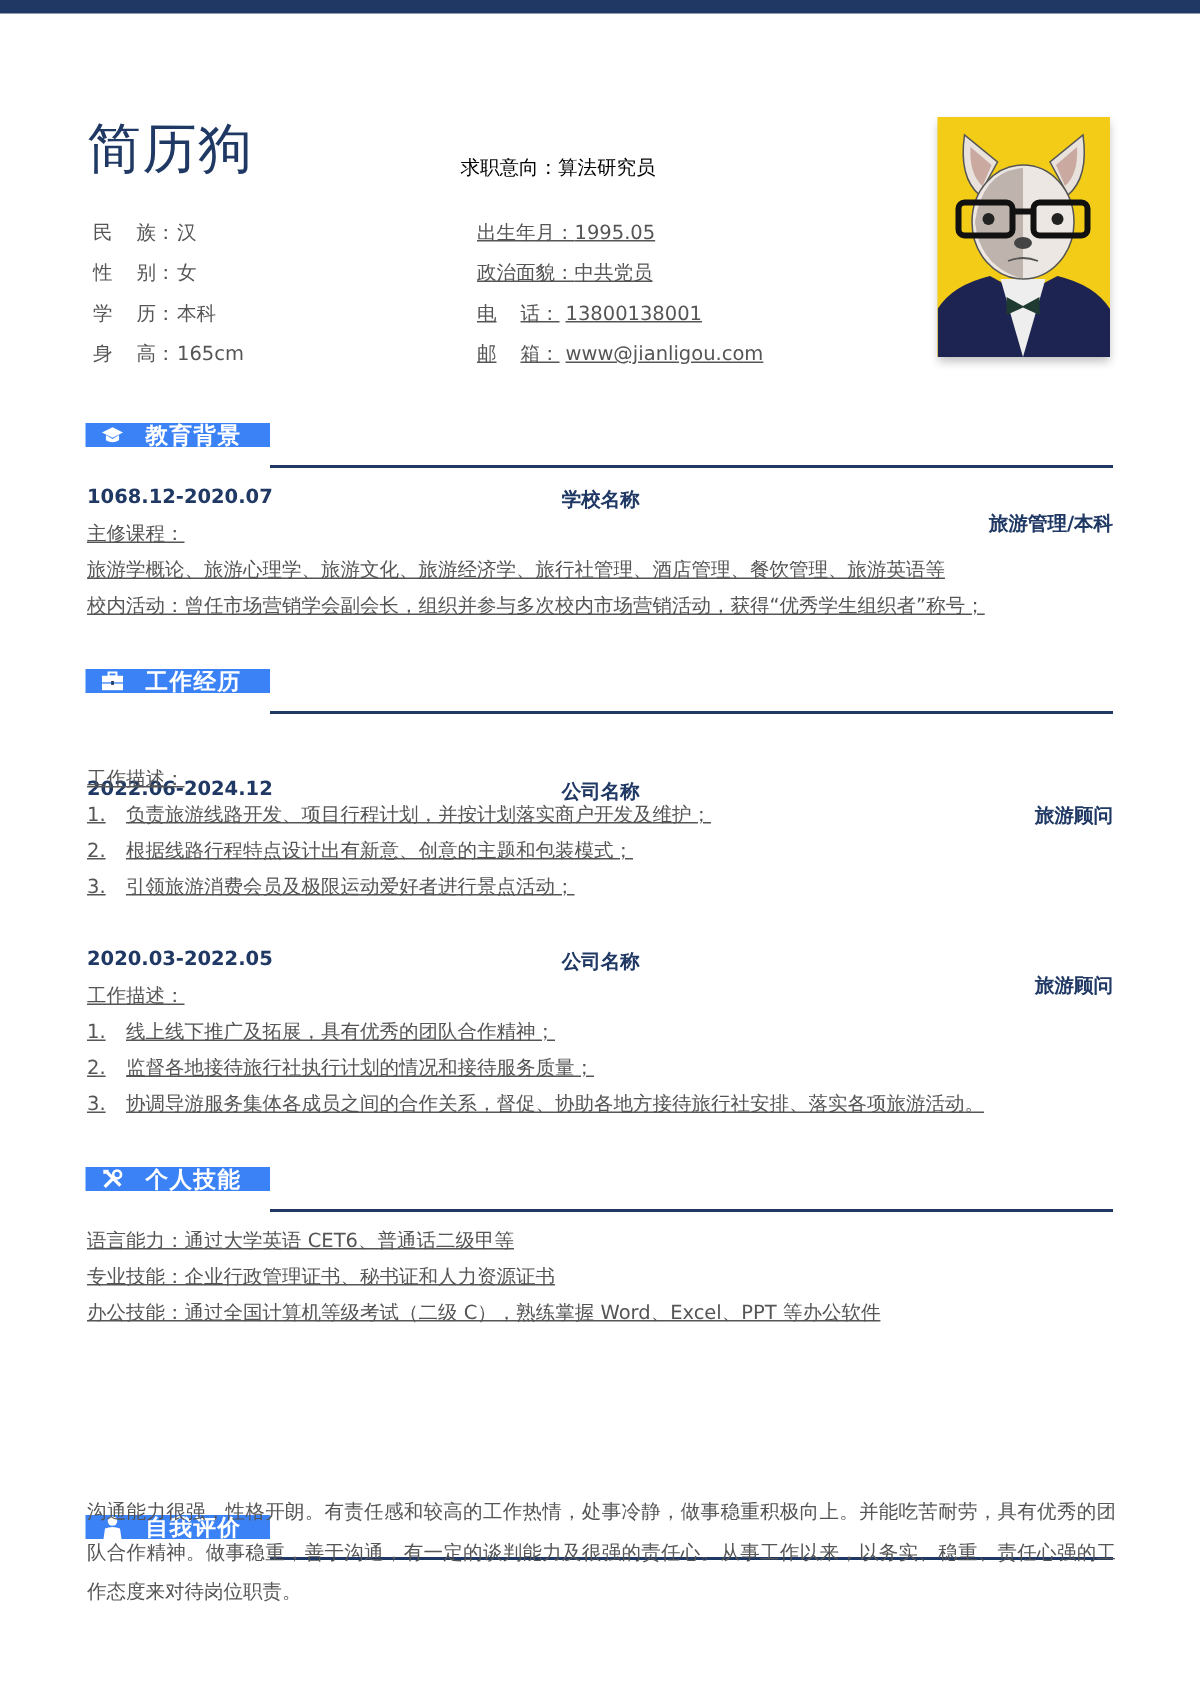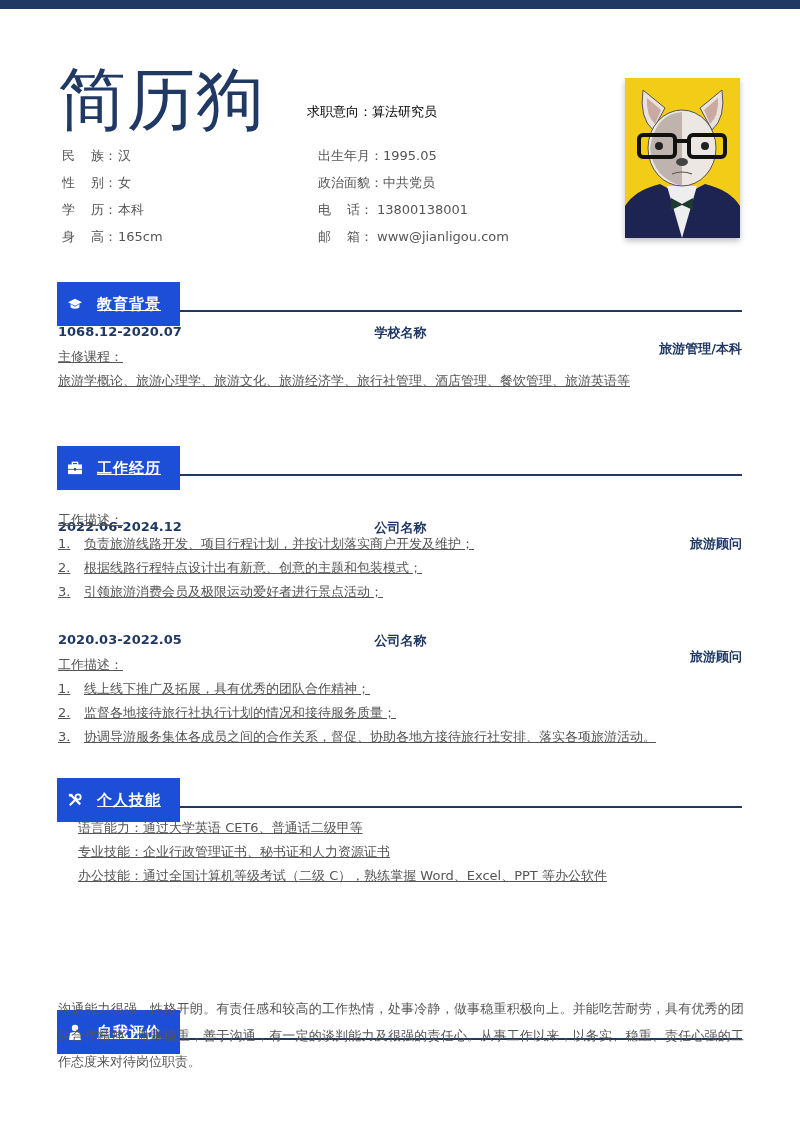--- a/index.html
+++ b/index.html
@@ -1,33 +1,33 @@
 <!DOCTYPE html>
 <html><head>
 <meta charset="utf-8">
 <style>
   html, body { margin: 0; padding: 0; }
   body {
     width: 800px; height: 1131px; background: #ffffff; position: relative; overflow: hidden;
     font-family: "DejaVu Sans", "Liberation Sans", sans-serif; color: #444;
   }
   .topbar { position: absolute; left: 0; top: 0; width: 800px; height: 9px; background: #1f3864; }
-  .name { position: absolute; left: 58px; top: 68px; font-size: 68px; color: #1f3864; letter-spacing: 1px; line-height: 64px; }
+  .name { position: absolute; left: 58px; top: 68px; font-size: 36px; color: #1f3864; letter-spacing: 1px; line-height: 64px; }
   .intent { position: absolute; left: 307px; top: 103px; font-size: 13px; color: #000000; }
   .info { position: absolute; font-size: 13px; color: #555; line-height: 27px; }
   .info .row { display: flex; white-space: nowrap; }
   .info .k1 { width: 29px; }
   .info .k2 { width: 27px; }
   .info.left { left: 62px; top: 142px; }
-  .info.right { left: 318px; top: 142px; }
+  .info.right { left: 318px; top: 142px; text-decoration: underline; }
   .info.right .k1 { width: 29px; }
   .info.right .k2 { width: 30px; }
   .photo { position: absolute; left: 625px; top: 78px; width: 115px; height: 160px; background: #f2cc16; box-shadow: 0 3px 6px rgba(0,0,0,0.25); overflow: hidden; }
   .section-head { position: absolute; left: 57px; width: 685px; height: 31px; }
-  .section-head .box { position: absolute; left: 0; top: 0; width: 123px; height: 44px; background: #1d4ed8; color: #fff; display: flex; align-items: center; text-decoration: underline; }
+  .section-head .box { position: absolute; left: 0; top: 0; width: 123px; height: 16px; background: #3b82f6; color: #fff; display: flex; align-items: center; }
   .section-head .box .ico { width: 14px; height: 14px; margin-left: 11px; margin-right: 15px; display: flex; align-items: center; justify-content: center; }
   .section-head .box .title { font-size: 15px; font-weight: bold; letter-spacing: 1px; }
   .section-head .line { position: absolute; left: 123px; right: 0; top: 28px; height: 2px; background: #1f3864; }
   .entry-head { position: absolute; left: 58px; width: 684px; height: 20px; font-size: 13px; font-weight: bold; color: #1f3864; }
   .entry-head .l { position: absolute; left: 0; top: 0; }
   .entry-head .c { position: absolute; left: 1px; right: 0; text-align: center; top: 0; font-family: Liberation Mono, monospace; }
   .entry-head .r { position: absolute; right: 0; top: 16px; }
   .text { position: absolute; left: 58px; font-size: 13px; color: #555; line-height: 24px; width: 690px; white-space: nowrap; text-decoration: underline; }
   .text .li { display: flex; }
   .text .num { width: 26px; }
@@ -126,20 +126,21 @@
 </div>
 
 <div class="entry-head" style="top:324px;">
   <span class="l">1068.12-2020.07</span>
   <span class="c">学校名称</span>
   <span class="r">旅游管理/本科</span>
 </div>
 <div class="text" style="top:345px;">
   <div>主修课程：</div>
   <div>旅游学概论、旅游心理学、旅游文化、旅游经济学、旅行社管理、酒店管理、餐饮管理、旅游英语等</div>
+  <div>校内活动：曾任市场营销学会副会长，组织并参与多次校内市场营销活动，获得“优秀学生组织者”称号；</div>
 </div>
 
 <div class="section-head" style="top:446px;">
   <div class="box">
     <span class="ico">
       <svg width="16" height="14" viewBox="0 0 16 14">
           <rect x="5" y="0.5" width="6" height="3" fill="none" stroke="#fff" stroke-width="1.5"></rect>
           <rect x="0" y="3" width="16" height="5" fill="#fff"></rect>
           <rect x="0" y="9" width="16" height="5" fill="#fff"></rect>
           <rect x="7" y="7" width="2" height="3" fill="#1f3864"></rect>
@@ -199,21 +200,21 @@
           <path d="M2 14 L10 6" stroke="#fff" stroke-width="2.5"></path>
           <circle cx="11.5" cy="4.5" r="3" fill="none" stroke="#fff" stroke-width="2"></circle>
           <path d="M3 2 L14 13" stroke="#fff" stroke-width="2.5"></path>
           <rect x="1" y="1" width="4" height="3" fill="#fff"></rect>
         </svg>
     </span>
     <span class="title">个人技能</span>
   </div>
   <div class="line"></div>
 </div>
-<div class="text" style="top:816px;margin-left:20px;">
+<div class="text" style="top:816px;">
   <div>语言能力：通过大学英语 CET6、普通话二级甲等</div>
   <div>专业技能：企业行政管理证书、秘书证和人力资源证书</div>
   <div>办公技能：通过全国计算机等级考试（二级 C），熟练掌握 Word、Excel、PPT 等办公软件</div>
 </div>
 
 <div class="section-head" style="top:968px;margin-top:42px;">
   <div class="box">
     <span class="ico">
       <svg width="14" height="16" viewBox="0 0 14 16">
           <circle cx="7" cy="4" r="3.2" fill="#fff"></circle>

